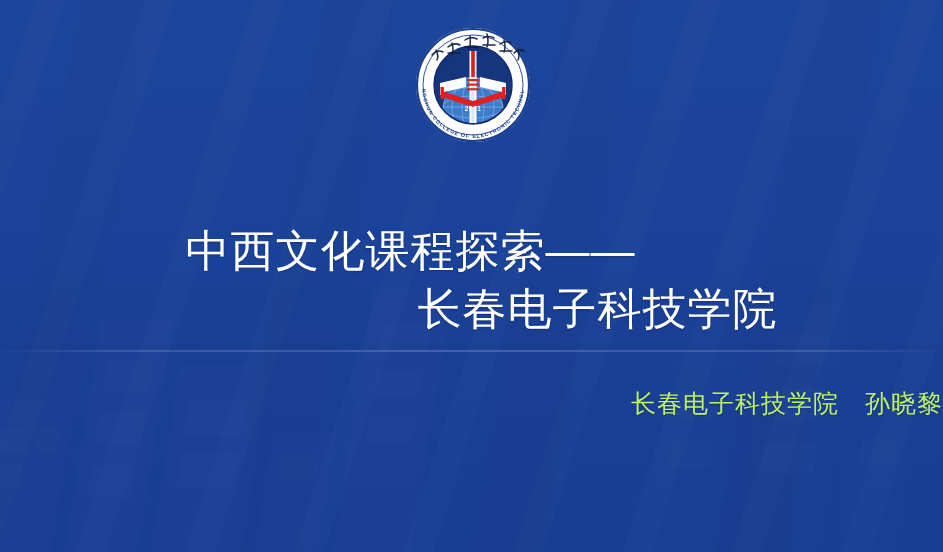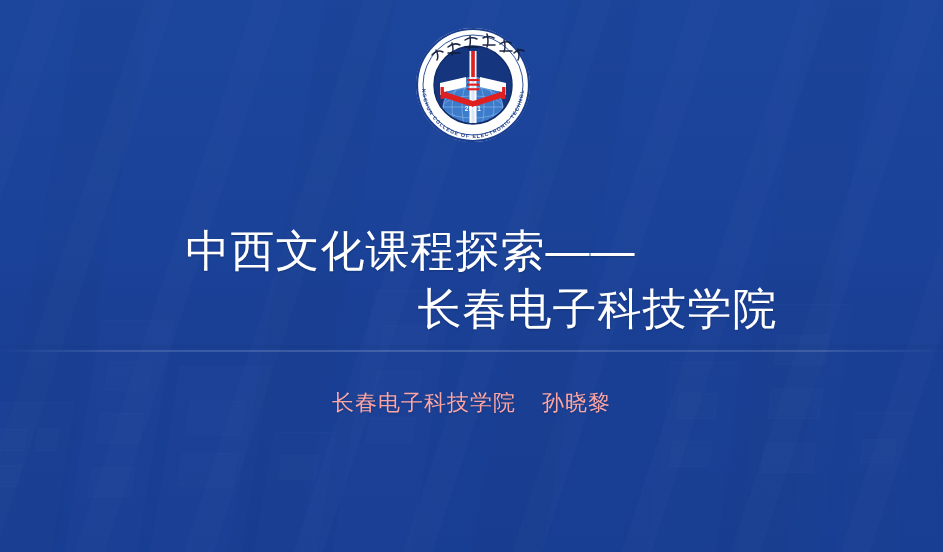--- a/index.html
+++ b/index.html
@@ -133,23 +133,23 @@
     white-space:nowrap;
     text-shadow:0 1px 2px rgba(0,0,0,0.22);
   }
   .title-line.l1 { padding-left:34px; }
   .title-line.l2 { text-align:right; padding-right:14px; }
 
   
   .subtitle {
     position:absolute;
     left:0; right:0; top:388px;
-    text-align:center;
-    color:#fca5a5;
-    font-size:22px;
+    text-align:right;
+    color:#bef264;
+    font-size:25px;
     line-height:30px;
     letter-spacing:1px;
     white-space:nowrap;
     text-shadow:0 1px 2px rgba(0,0,0,0.20);
   }
   .subtitle .gap { display:inline-block; width:26px; }
 
   .date {
     position:absolute;
     left:0; right:0; top:438px;

